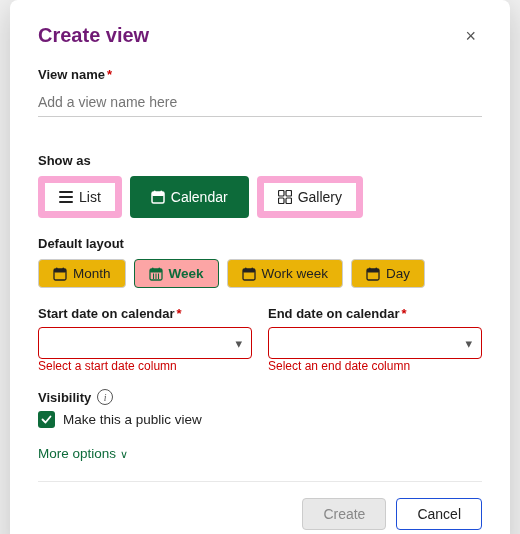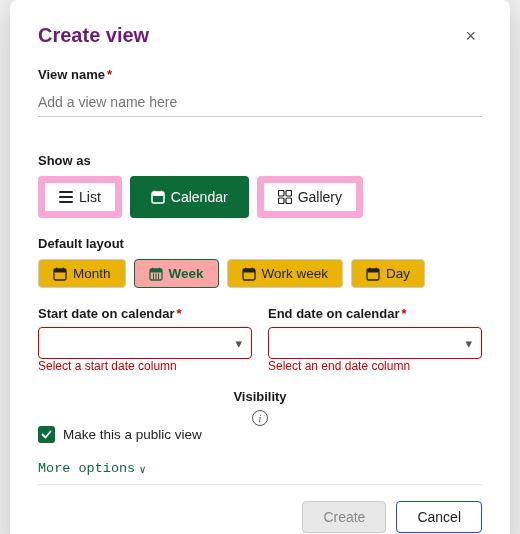--- a/index.html
+++ b/index.html
@@ -152,21 +152,21 @@
       font-size: 13px;
     }
     .date-error {
       color: #c00;
       font-size: 12px;
     }
     .visibility-row {
       display: flex;
       align-items: center;
       gap: 6px;
-      flex-direction: column;
+      margin-bottom: 6px;
     }
     .visibility-label {
       font-size: 13px;
       font-weight: 600;
       color: #1a1a1a;
     }
     .info-icon {
       display: inline-flex;
       align-items: center;
       justify-content: center;
@@ -201,26 +201,26 @@
     .checkbox-label {
       font-size: 13.5px;
       color: #222;
     }
     .more-options-btn {
       background: none;
       border: none;
       cursor: pointer;
       color: #0d6b3a;
       font-size: 13.5px;
-      font-family: Liberation Mono, monospace;
+      font-family: Liberation Sans, sans-serif;
       display: flex;
       align-items: center;
       gap: 4px;
       padding: 0;
-      margin-bottom: 8px;
+      margin-bottom: 20px;
     }
     .dialog-footer {
       display: flex;
       justify-content: flex-end;
       gap: 10px;
       border-top: 1px solid #e8e8e8;
       padding-top: 16px;
     }
     .btn-create {
       background: #e8e8e8;

